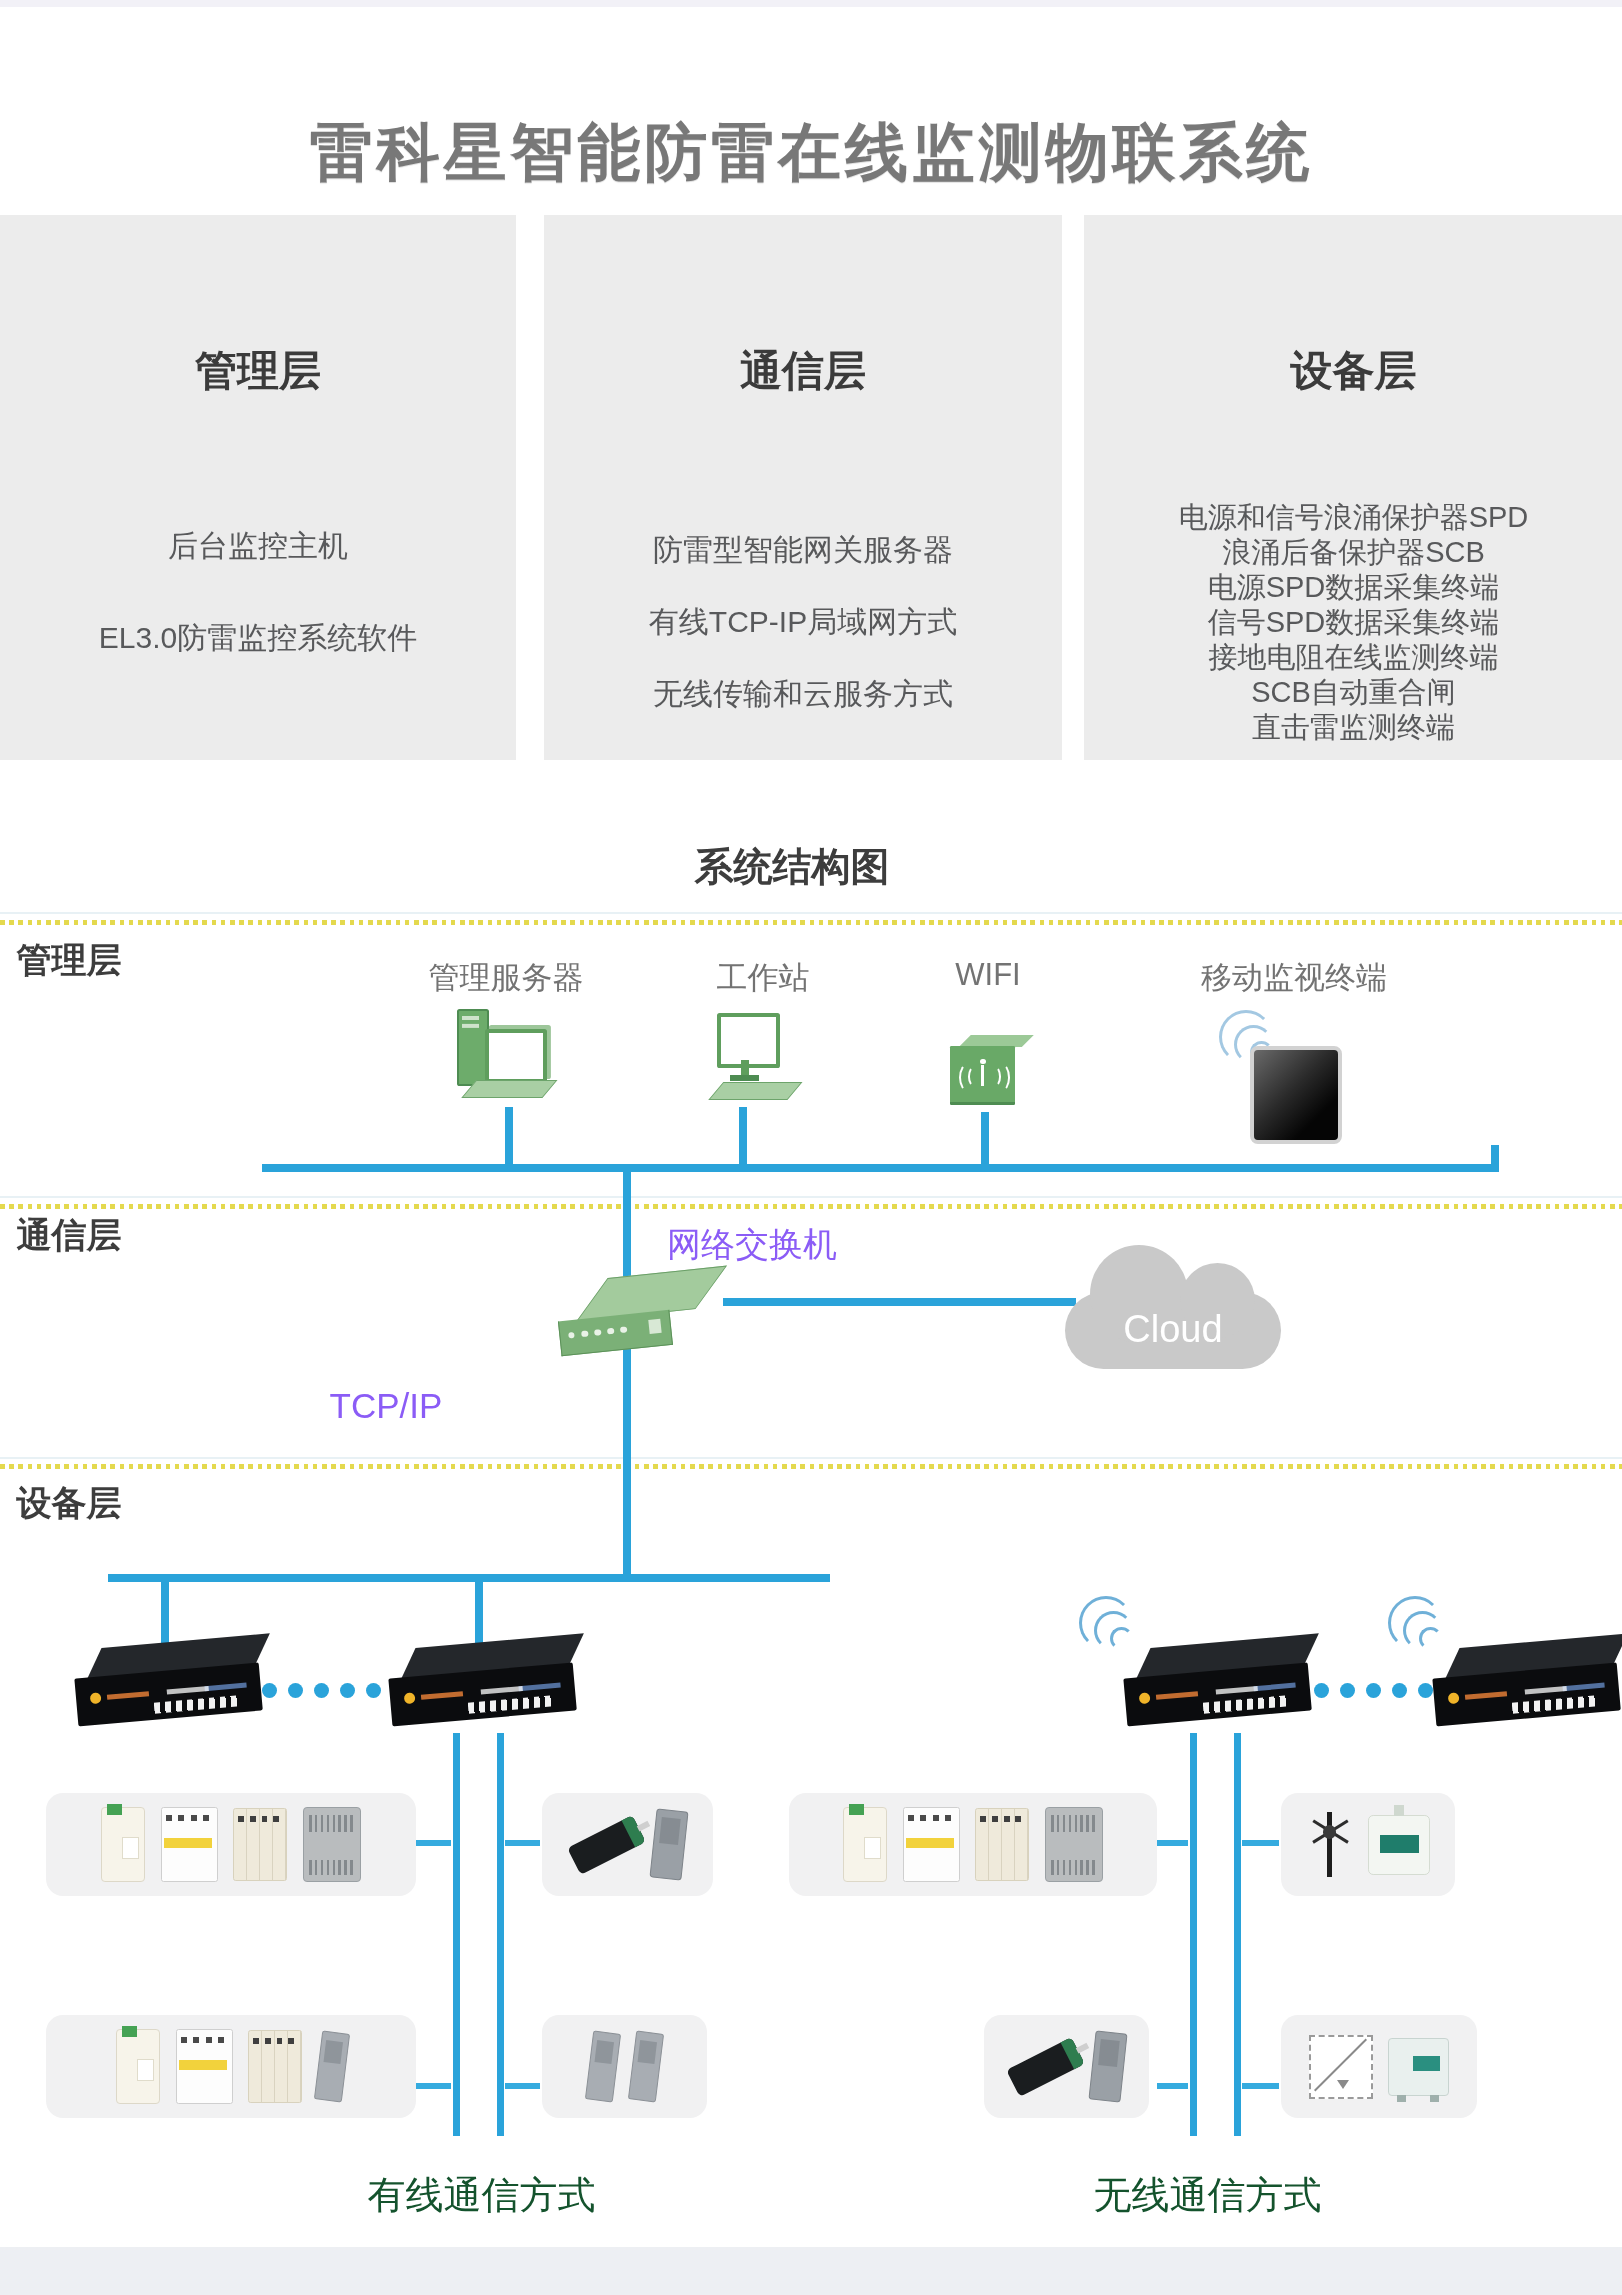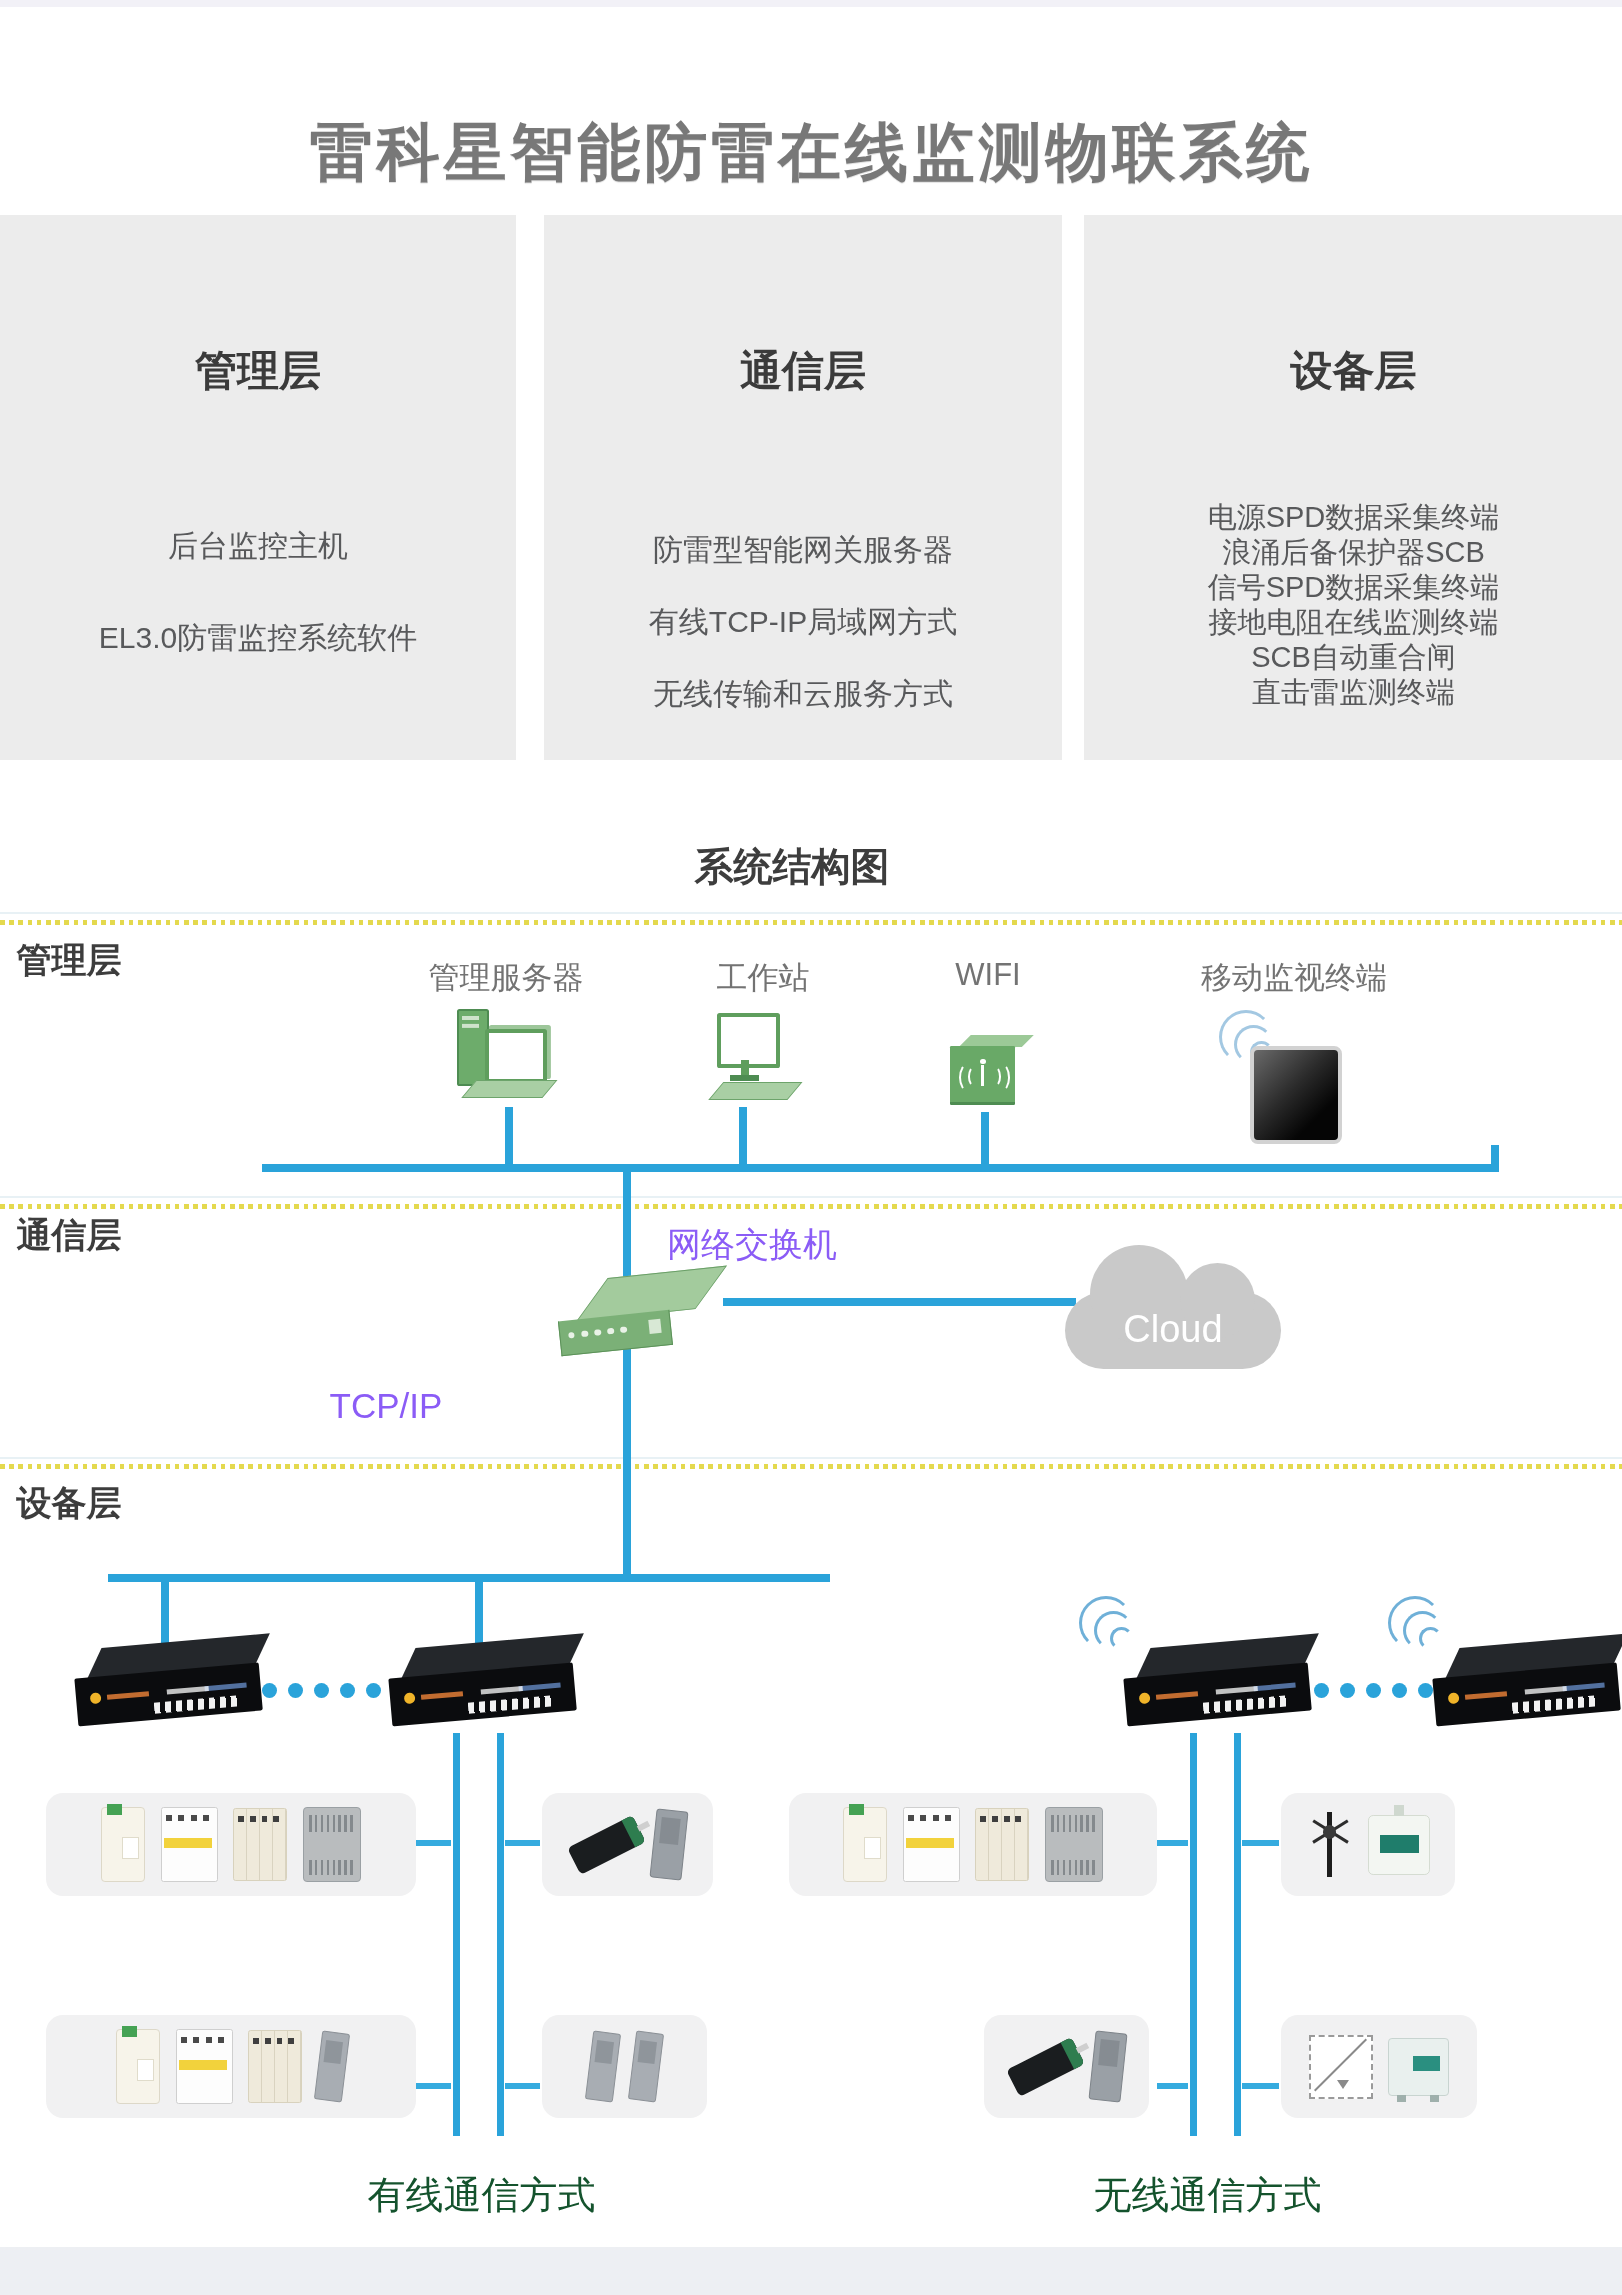--- a/index.html
+++ b/index.html
@@ -163,22 +163,23 @@
     <h2 class="card-title">通信层</h2>
     <ul class="card-lines lines-2">
         <li>防雷型智能网关服务器</li>
         <li>有线TCP-IP局域网方式</li>
         <li>无线传输和云服务方式</li>
       </ul>
   </section>
   <section class="card" style="left:1084px;width:539px">
     <h2 class="card-title">设备层</h2>
     <ul class="card-lines lines-3">
+        <li>电源和信号浪涌保护器SPD</li>
+        <li>浪涌后备保护器SCB</li>
         <li>电源SPD数据采集终端</li>
-        <li>浪涌后备保护器SCB</li>
         <li>信号SPD数据采集终端</li>
         <li>接地电阻在线监测终端</li>
         <li>SCB自动重合闸</li>
         <li>直击雷监测终端</li>
       </ul>
   </section>
 
   <div class="diagram-heading">系统结构图</div>
 
   <div class="softline" style="top:912px"></div>

